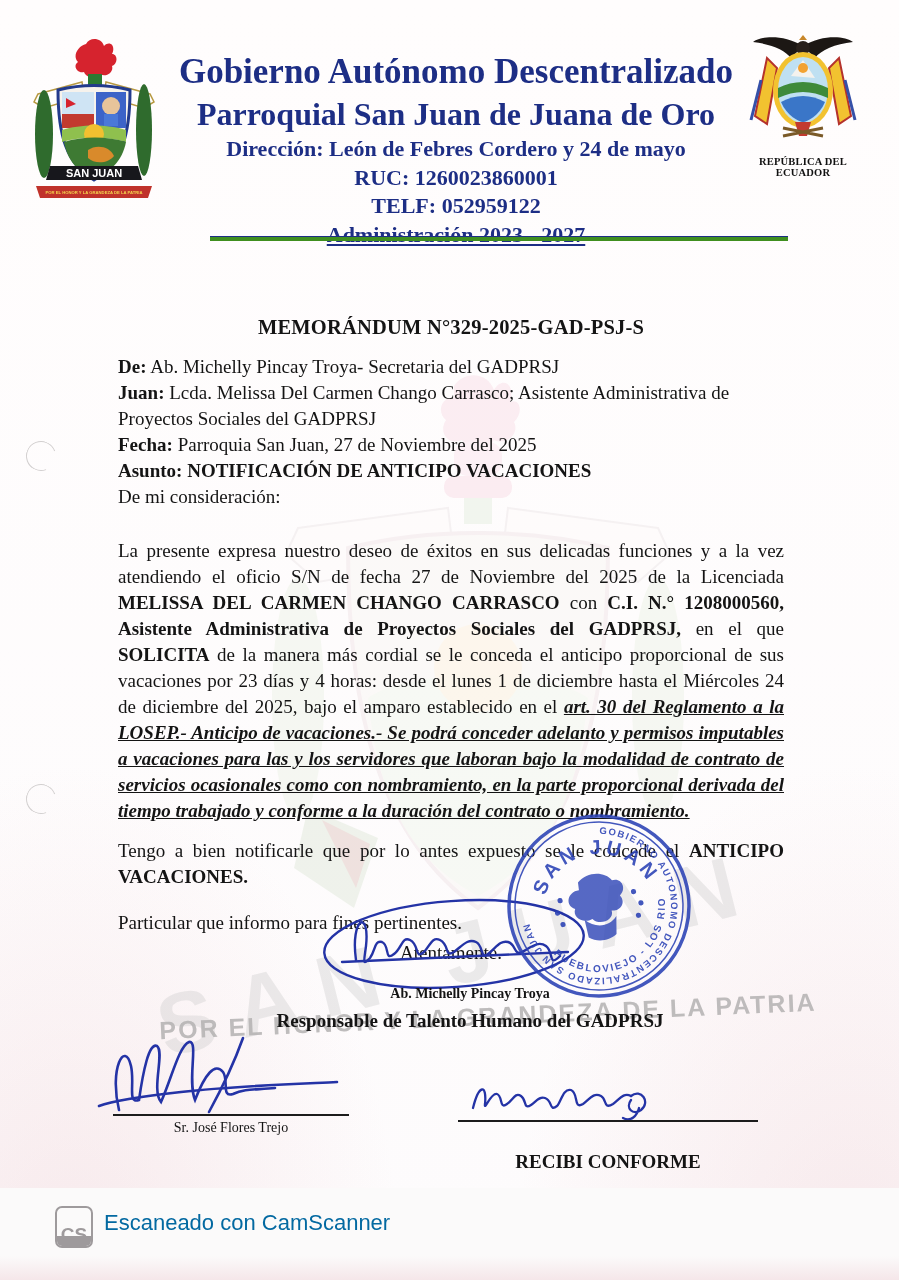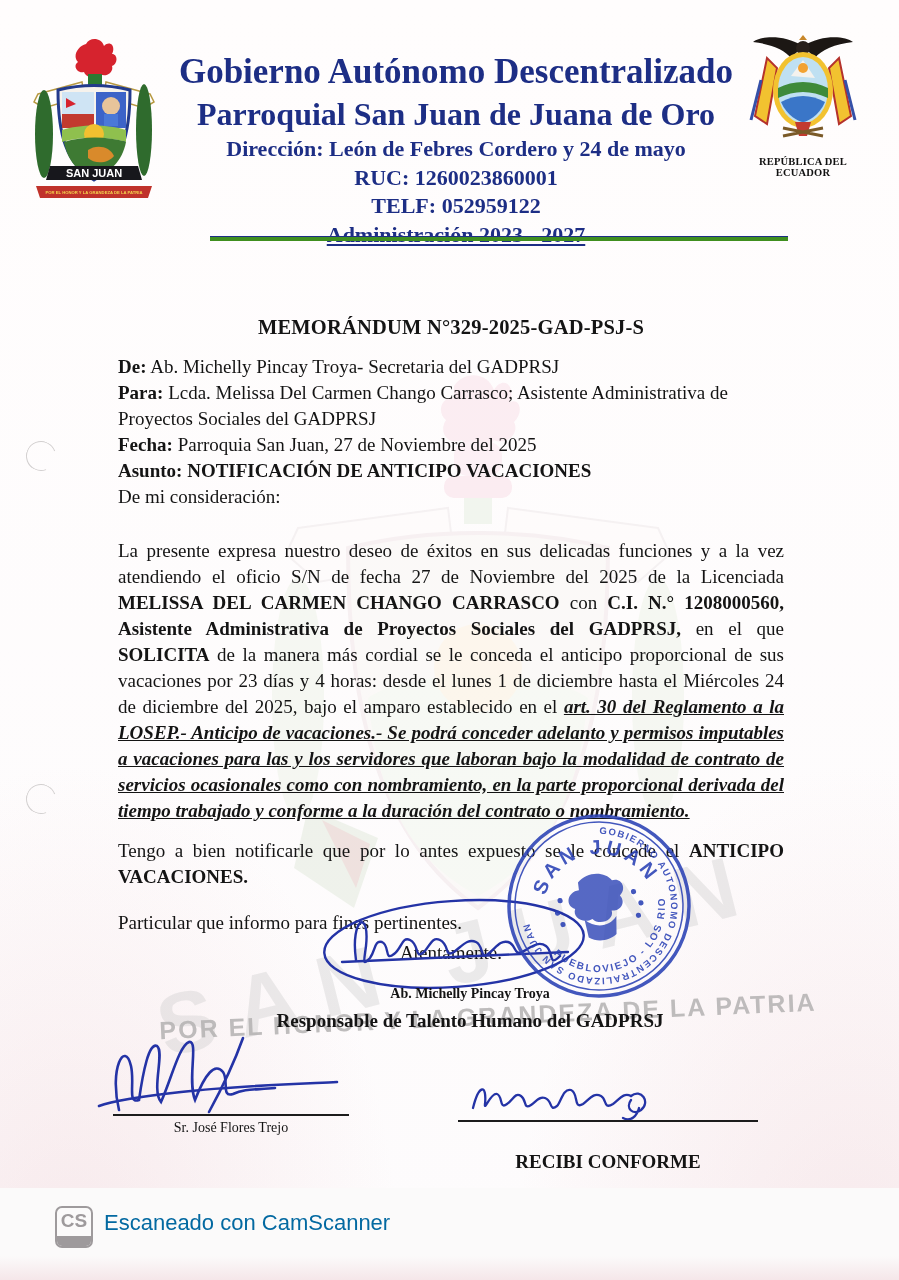--- a/index.html
+++ b/index.html
@@ -69,21 +69,21 @@
     font-weight:700;font-size:16.5px;z-index:3;}
   .sig-right-role{position:absolute;left:415px;top:1151px;width:386px;text-align:center;
     font-weight:700;font-size:19px;z-index:3;}
   
   .footer{position:absolute;left:0;top:1188px;width:899px;height:92px;background:#fbfafa;z-index:4;}
   .footer-pink{position:absolute;left:0;top:1256px;width:899px;height:24px;z-index:5;
     background:linear-gradient(rgba(244,224,228,0), rgba(240,214,219,.55));}
   .cs-badge{position:absolute;left:55px;top:18px;width:38px;height:42px;border:2.5px solid #9e9a9c;
     border-radius:7px;box-sizing:border-box;overflow:hidden;
     font-family:"Liberation Sans",sans-serif;}
-  .cs-badge-txt{display:block;text-align:center;font-size:19px;font-weight:700;color:#9e9a9c;line-height:26px;}
+  .cs-badge-txt{display:block;text-align:center;font-size:19px;font-weight:700;color:#9e9a9c;line-height:26px;margin-top:14px;}
   .cs-badge-bar{position:absolute;left:0;bottom:0;width:100%;height:10px;background:#9e9a9c;}
   .footer-text{position:absolute;left:104px;top:22px;
     font-family:"Liberation Sans",sans-serif;font-size:22px;color:#0369a1;}
   svg text{font-family:"Liberation Sans",sans-serif;}
 </style>
 </head>
 <body>
 
 <div class="page">
   <div class="scan-tint"></div>
@@ -163,21 +163,21 @@
       <circle cx="66" cy="36" r="5" fill="#f2a232"></circle>
       <path d="M58 90 L74 90 L70 104 L62 104 Z" fill="#c23a2f"></path>
       <path d="M46 96 L86 104 M86 96 L46 104" stroke="#7a5a28" stroke-width="3"></path>
     </svg>
     <div class="emblem-caption">REPÚBLICA DEL ECUADOR</div>
   </div>
 
   <div class="doc-col">
     <p class="memo-title">MEMORÁNDUM N°329-2025-GAD-PSJ-S</p>
     <p class="field"><span class="lbl">De:</span><span> Ab. Michelly Pincay Troya- Secretaria del GADPRSJ</span></p>
-    <p class="field"><span class="lbl">Para:</span><span> Lcda. Melissa Del Carmen Chango Carrasco; Asistente Administrativa de Proyectos Sociales del GADPRSJ</span></p>
+    <p class="field"><span class="lbl">Juan:</span><span> Lcda. Melissa Del Carmen Chango Carrasco; Asistente Administrativa de Proyectos Sociales del GADPRSJ</span></p>
     <p class="field"><span class="lbl">Fecha:</span><span> Parroquia San Juan, 27 de Noviembre del 2025</span></p>
     <p class="field"><span class="lbl">Asunto:</span><span class="bold"> NOTIFICACIÓN DE ANTICIPO VACACIONES</span></p>
     <p class="field">De mi consideración:</p>
 
     <p class="p-body"><span>La presente expresa nuestro deseo de éxitos en sus delicadas funciones y a la vez atendiendo el oficio S/N de fecha 27 de Noviembre del 2025 de la Licenciada </span><span class="bold">MELISSA DEL CARMEN CHANGO CARRASCO</span><span> con </span><span class="bold">C.I. N.° 1208000560,</span><span class="bold"> Asistente Administrativa de Proyectos Sociales del GADPRSJ,</span><span> en el que </span><span class="bold">SOLICITA</span><span> de la manera más cordial se le conceda el anticipo proporcional de sus vacaciones por 23 días y 4 horas: desde el lunes 1 de diciembre hasta el Miércoles 24 de diciembre del 2025, bajo el amparo establecido en el </span><span class="quote">art. 30 del Reglamento a la LOSEP.- Anticipo de vacaciones.- Se podrá conceder adelanto y permisos imputables a vacaciones para las y los servidores que laboran bajo la modalidad de contrato de servicios ocasionales como con nombramiento, en la parte proporcional derivada del tiempo trabajado y conforme a la duración del contrato o nombramiento.</span></p>
 
     <p class="p-body p2"><span>Tengo a bien notificarle que por lo antes expuesto se le concede el </span><span class="bold">ANTICIPO VACACIONES.</span></p>
 
     <p class="p-body p3">Particular que informo para fines pertinentes.</p>
     <p class="closing">Atentamente.</p>

